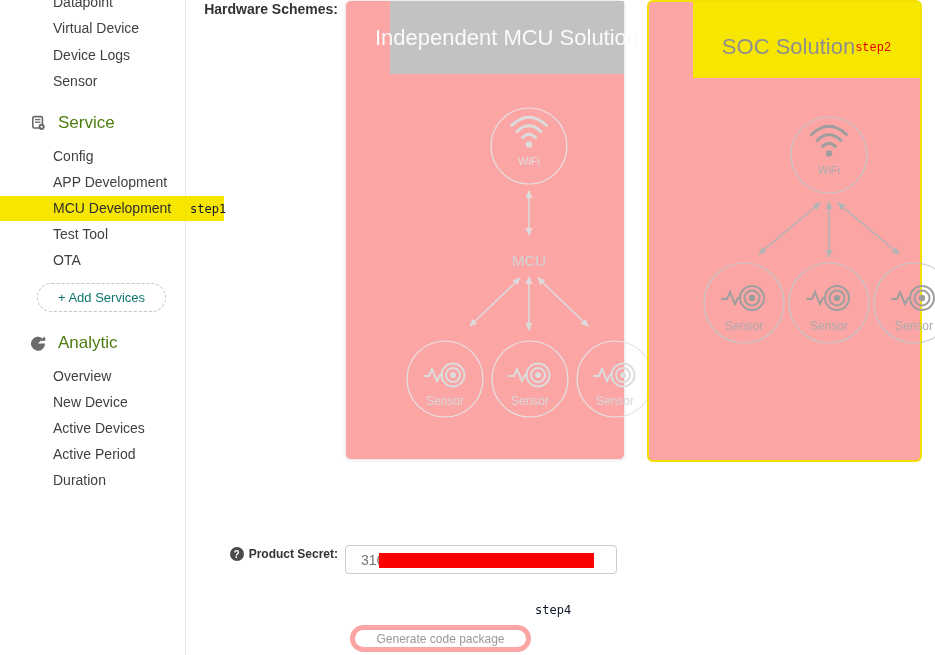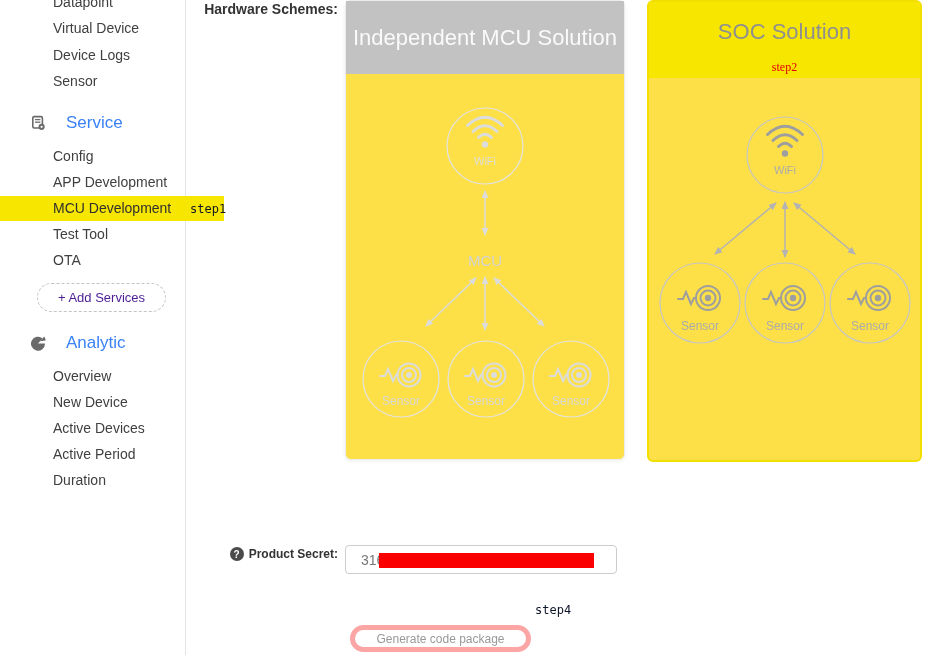--- a/index.html
+++ b/index.html
@@ -5,48 +5,48 @@
   * { margin:0; padding:0; box-sizing:border-box; }
   html,body { width:935px; height:655px; overflow:hidden; background:#fff;
               font-family:"Liberation Sans", sans-serif; }
   #app { position:relative; width:935px; height:655px; background:#fff; }
 
   
   .sidebar { position:absolute; left:0; top:0; width:186px; height:655px;
              border-right:1px solid #e4e4e4; background:#fff; }
   .side-item { position:absolute; left:53px; font-size:14px; color:#3f3f3f;
                white-space:nowrap; cursor:pointer; line-height:17px; }
-  .side-header { position:absolute; left:30px; display:flex; align-items:center; gap:20px;
-                 font-size:17px; color:#3b82f6; white-space:nowrap; }
+  .side-header { position:absolute; left:30px; display:flex; align-items:center; gap:12px;
+                 font-size:17px; color:#4d7c0f; white-space:nowrap; }
   .side-header svg { flex:0 0 auto; }
   .hl-row { position:absolute; left:0; top:196px; width:224px; height:25px; background:#f7e600; }
   .hl-row .label { position:absolute; left:53px; top:4px; font-size:14px; color:#2f2f2f; }
   .add-pill { position:absolute; left:37px; top:283px; width:129px; height:29px;
               border:1px dashed #c4c4c4; border-radius:15px; background:#fff;
-              font-size:13px; color:#4c1d95; display:flex; align-items:center;
+              font-size:13px; color:#0f766e; display:flex; align-items:center;
               justify-content:center; cursor:pointer; }
 
   
   .step-note { position:absolute; font-family:"DejaVu Sans Mono", monospace;
                font-size:12px; color:#0f172a; white-space:nowrap; }
 
   
   .schemes-label { position:absolute; left:193px; top:1px; width:145px; text-align:right;
                    font-size:14px; font-weight:bold; color:#333; }
 
-  .card { position:absolute; top:0; background:#fde047; border-radius:6px; cursor:pointer; }
+  .card { position:absolute; top:0; background:#fca5a5; border-radius:6px; cursor:pointer;padding-left:44px; }
   .card1 { left:345px; width:280px; height:460px; border:1px solid #ededed;
            box-shadow:0 1px 4px rgba(0,0,0,0.07); }
   .card2 { left:647px; width:275px; height:462px; border:2px solid #f2df00; }
   .card-header { width:100%; display:flex; align-items:center; justify-content:center; }
   .card1 .card-header { height:73px; background:#c2c2c2; }
   .card1 .card-title { font-size:22px; color:#fafafa; white-space:nowrap; }
-  .card2 .card-header { height:76px; background:#f7e600; flex-direction:column; }
+  .card2 .card-header { height:76px; background:#f7e600; flex-direction:row; }
   .card2 .card-title { font-size:22px; color:#8f8f8f; margin-top:14px; }
-  .card2 .step-inline { position:relative; font-family:Liberation Serif, serif;
+  .card2 .step-inline { position:relative; font-family:Liberation Mono, monospace;
                         font-size:12px; color:#e60000; margin-top:15px; }
   .card svg.diagram { display:block; }
 
   
   .form-label { position:absolute; text-align:right; font-size:14px; font-weight:bold;
                 color:#333; line-height:17px; }
   .hw-label { left:242px; top:498px; width:95px; }
   .ps-row { position:absolute; left:205px; top:547px; width:133px; display:flex;
             align-items:center; justify-content:flex-end; gap:5px; }
   .help-badge { width:14px; height:14px; border-radius:50%; background:#4a4a4a; color:#fff;

